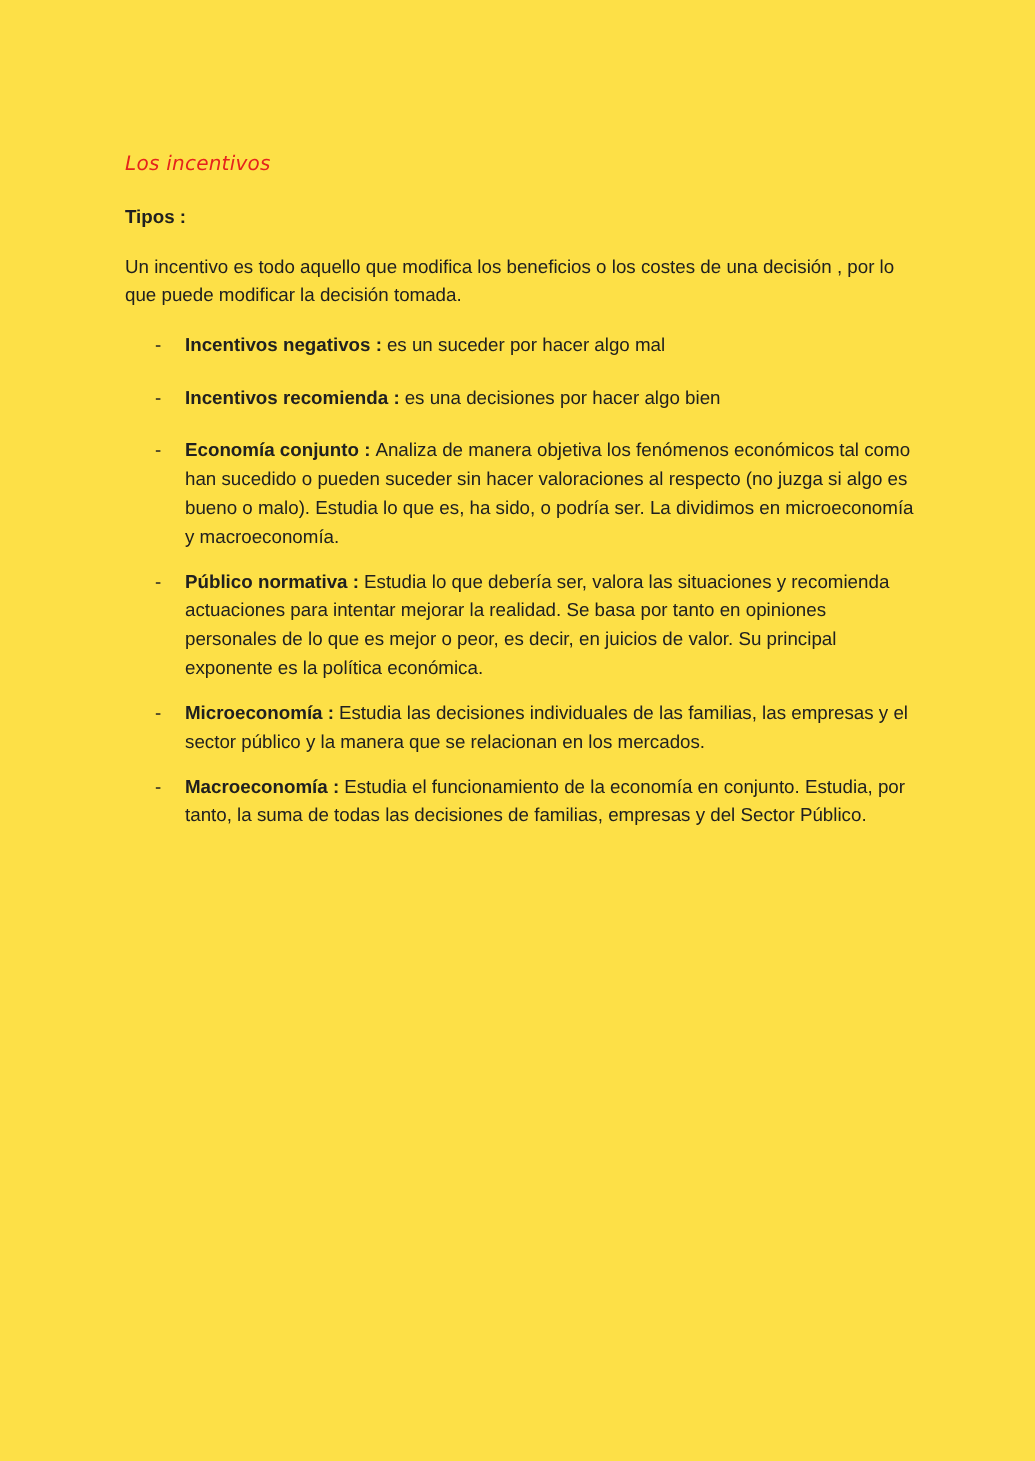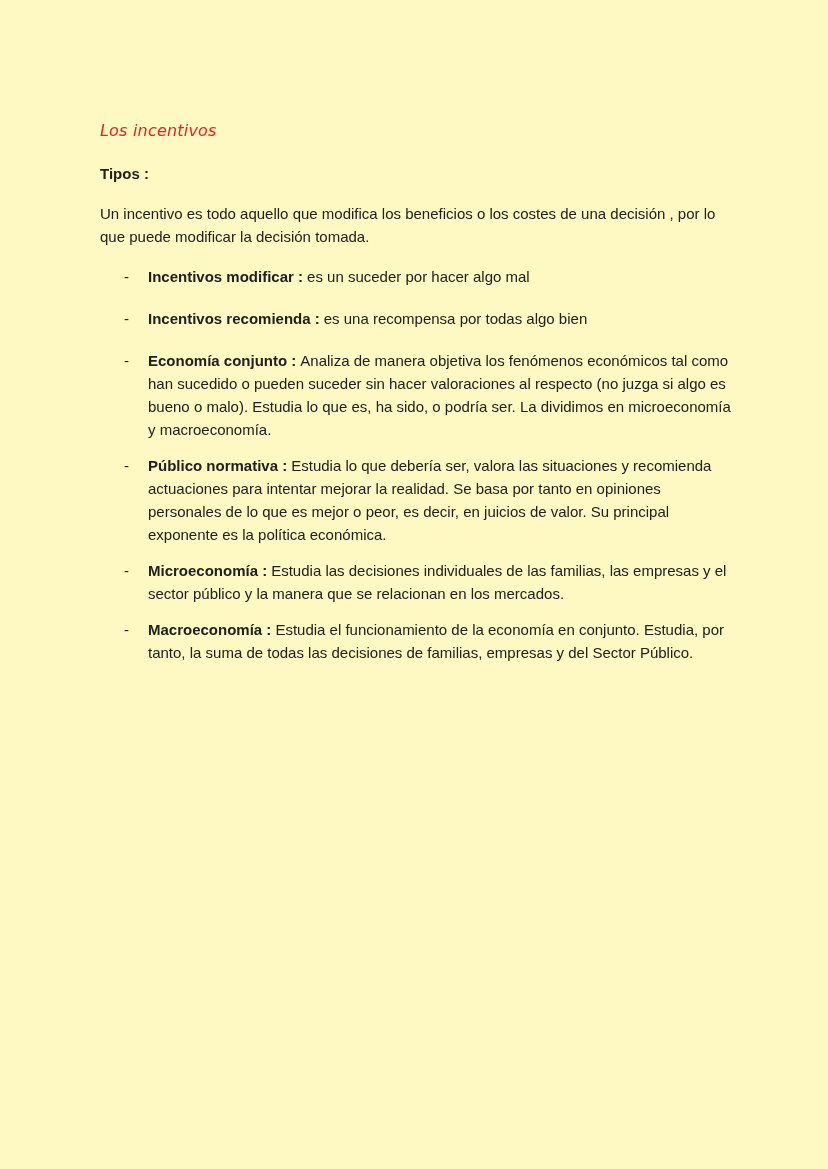--- a/index.html
+++ b/index.html
@@ -12,21 +12,21 @@
     height: 1169px;
     overflow: hidden;
     font-family: "Liberation Sans", sans-serif;
     color: #202020;
   }
   .page {
     box-sizing: border-box;
     width: 828px;
     height: 1169px;
     padding: 121px 95px 0 100px;
-    background: #fef9c3;
+    background: #fde047;
   }
   .red-heading {
     font-family: "DejaVu Sans", sans-serif;
     font-style: italic;
     font-weight: normal;
     font-size: 16px;
     line-height: 19px;
     letter-spacing: 0.2px;
     color: #e5231c;
     margin: 0 0 22px 0;
@@ -72,25 +72,25 @@
 
   <h2 class="red-heading">Los incentivos</h2>
 
   <p class="body-text bold-label">Tipos :</p>
 
   <p class="body-text">Un incentivo es todo aquello que modifica los beneficios o los costes de una decisión , por lo que puede modificar la decisión tomada.</p>
 
   <div class="doc-list tipos">
     <div class="doc-list-item">
       <span class="marker">-</span>
-      <span class="term">Incentivos modificar :</span><span>es un suceder por hacer algo mal</span>
+      <span class="term">Incentivos negativos :</span><span>es un suceder por hacer algo mal</span>
     </div>
     <div class="doc-list-item">
       <span class="marker">-</span>
-      <span class="term">Incentivos recomienda :</span><span>es una recompensa por todas algo bien</span>
+      <span class="term">Incentivos recomienda :</span><span>es una decisiones por hacer algo bien</span>
     </div>
   </div>
 
 
   <div class="doc-list ramas">
     <div class="doc-list-item">
       <span class="marker">-</span>
       <span class="term">Economía conjunto :</span><span>Analiza de manera objetiva los fenómenos económicos tal como han sucedido o pueden suceder sin hacer valoraciones al respecto (no juzga si algo es bueno o malo). Estudia lo que es, ha sido, o podría ser. La dividimos en microeconomía y macroeconomía.</span>
     </div>
     <div class="doc-list-item">

